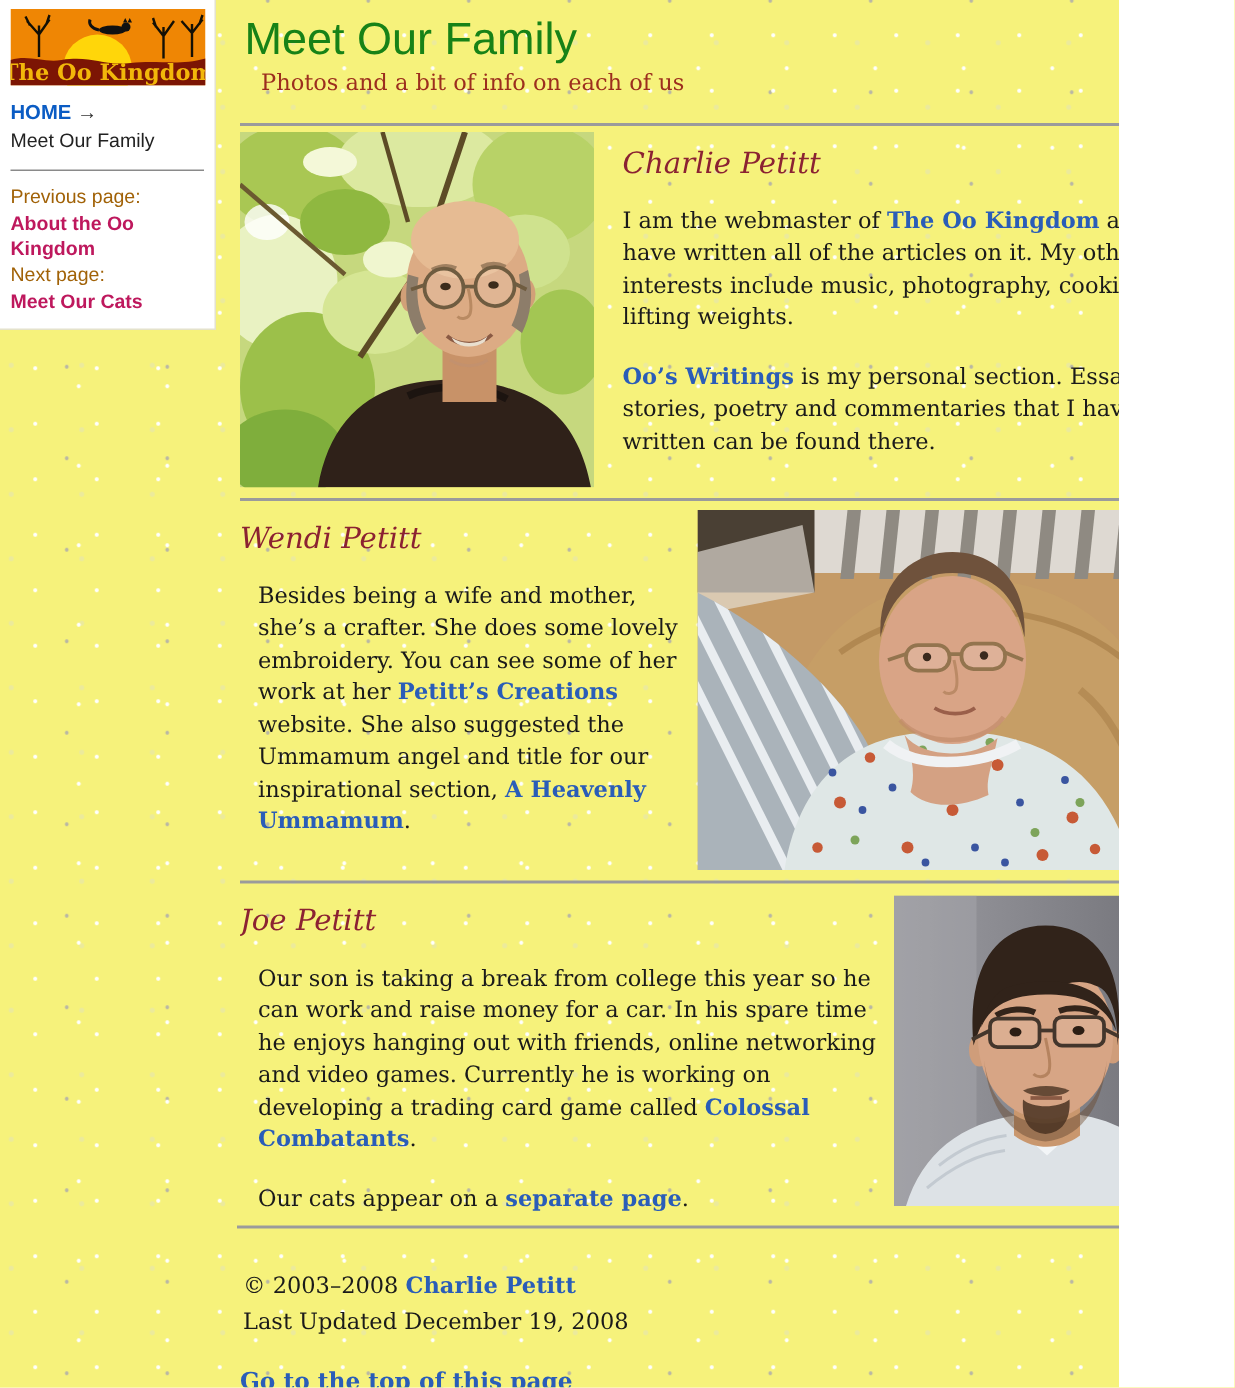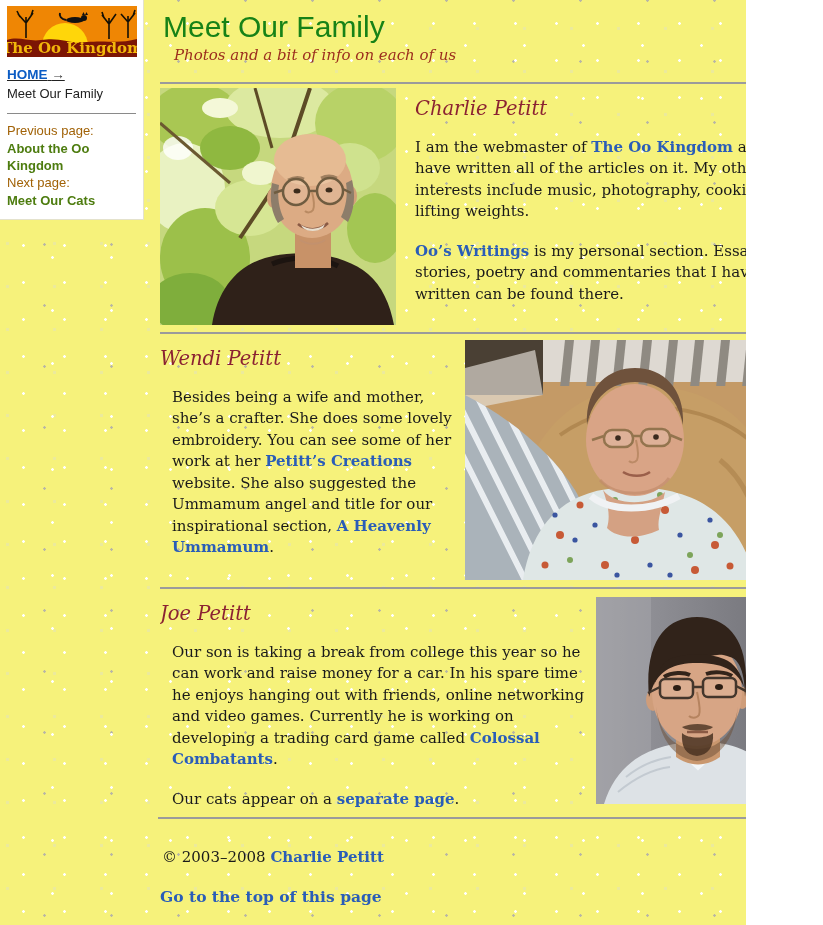--- a/index.html
+++ b/index.html
@@ -16,34 +16,34 @@
     font-family:"DejaVu Serif",serif;color:#1a1a1a;
   }
   
   .sidebar{
     position:absolute;left:0;top:0;width:144px;box-sizing:border-box;
     background:#ffffff;padding:6px 7px 10px 7px;
     border-right:1px solid #e4e2cc;border-bottom:1px solid #e4e2cc;
     font-family:"Liberation Sans",sans-serif;font-size:13px;color:#222;
   }
   .logo svg{display:block;}
-  .nav-home{margin-top:10px;font-size:13.5px;text-decoration:underline;}
+  .nav-home{margin-top:10px;font-size:13.5px;}
   .nav-home a{color:#0b5cc4;font-weight:bold;text-decoration:none;cursor:pointer;}
   .nav-arrow{color:#333;}
   .crumb-current{margin-top:4px;color:#222;}
   .side-divider{border:none;border-top:1px solid #8a8a8a;margin:12px 0 9px 0;}
   .side-label{color:#a16207;line-height:1.3;}
-  .side-link{display:block;color:#4d7c0f;font-weight:bold;text-decoration:none;line-height:1.35;cursor:pointer;}
+  .side-link{display:block;color:#be185d;font-weight:bold;text-decoration:none;line-height:1.35;cursor:pointer;}
   
   .main{position:absolute;left:160px;top:0;width:640px;font-size:15px;}
   h1.title{
     font-family:"Liberation Sans",sans-serif;font-weight:400;
     font-size:30px;color:#178217;margin:11px 0 3px 3px;line-height:1.05;
   }
-  .subtitle{color:#9c2e1e;font-size:15px;margin:0 0 0 14px;font-style:italic;}
+  .subtitle{color:#9c2e1e;font-size:15px;margin:0 0 0 14px;}
   hr.rule{border:none;border-top:2px solid #9b9b9b;margin:7px 0 0 0;}
   hr.rule-first{margin-top:18px;}
   hr.rule-footer{margin:7px -23px 0 -2px;}
   .section{overflow:hidden;}
   .photo{line-height:0;}
   .photo svg{display:block;}
   .photo-left{float:left;margin:4px 19px 0 0;}
   .photo-right{float:right;margin:6px 0 0 5px;}
   .photo-right-joe{float:right;margin:8px 0 0 6px;}
   h2.person{
@@ -274,18 +274,19 @@
           <path d="M101 95 c2 10 4 18 2 23 c-3 4 -8 3 -10 1" stroke="#b5835f" stroke-width="2" fill="none"></path>
         </svg>
       </div>
       <h2 class="person">Joe Petitt</h2>
       <p><span>Our son is taking a break from college this year so he can work and raise money for a car. In his spare time he enjoys hanging out with friends, online networking and video games. Currently he is working on developing a trading card game called </span><a>Colossal Combatants</a><span>.</span></p>
       <p><span>Our cats appear on a </span><a>separate page</a><span>.</span></p>
     </div>
     <hr class="rule rule-footer">
 
     <p class="copyright"><span>© 2003–2008 </span><a>Charlie Petitt</a></p>
+    <p class="updated">Last Updated December 19, 2008</p>
     <div class="top-row">
       <a>Go to the top of this page</a>
     </div>
 
   </div>
 </div>
 
 </body></html>

